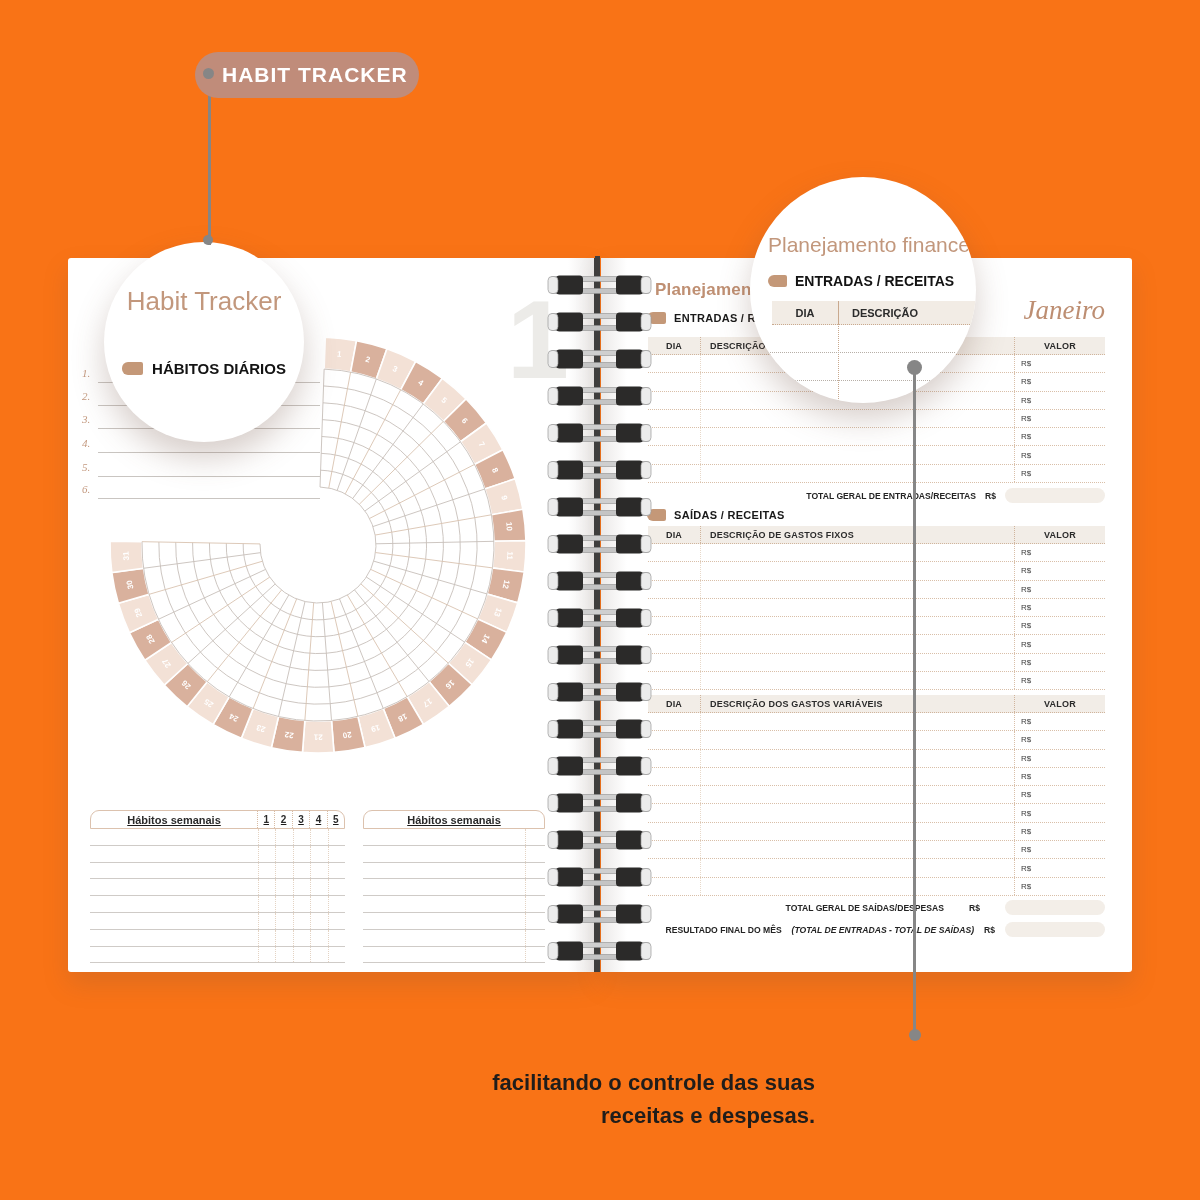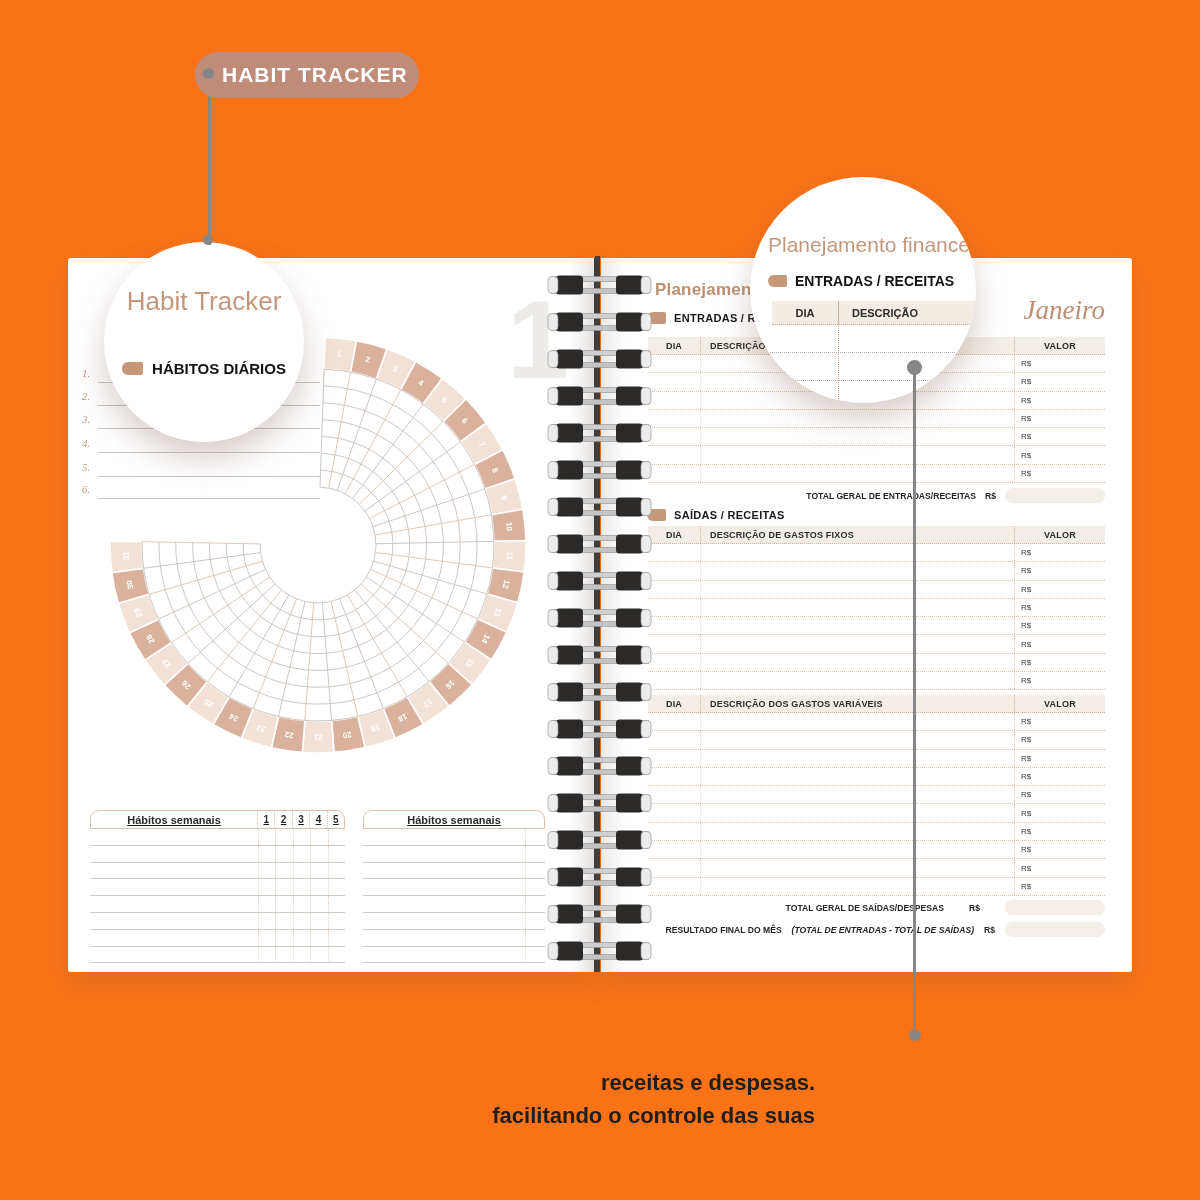--- a/index.html
+++ b/index.html
@@ -653,17 +653,17 @@
     <div class="br-hline" style="left:0;top:175px;width:205px;"></div>
     <div class="br-hline" style="left:22px;top:203px;width:204px;"></div>
   </div>
 
   <div class="dot" style="left:203px;top:68px;width:11px;height:11px;"></div>
   <div class="dot" style="left:203px;top:235px;width:10px;height:10px;"></div>
   <div class="dot" style="left:907px;top:360px;width:15px;height:15px;"></div>
   <div class="dot" style="left:909px;top:1029px;width:12px;height:12px;"></div>
 
   <div class="callout-bottom-text">
+    <div>facilitando o controle das suas</div>
     <div>receitas e despesas.</div>
-    <div>facilitando o controle das suas</div>
   </div>
 
 </div>
 
 </body></html>

